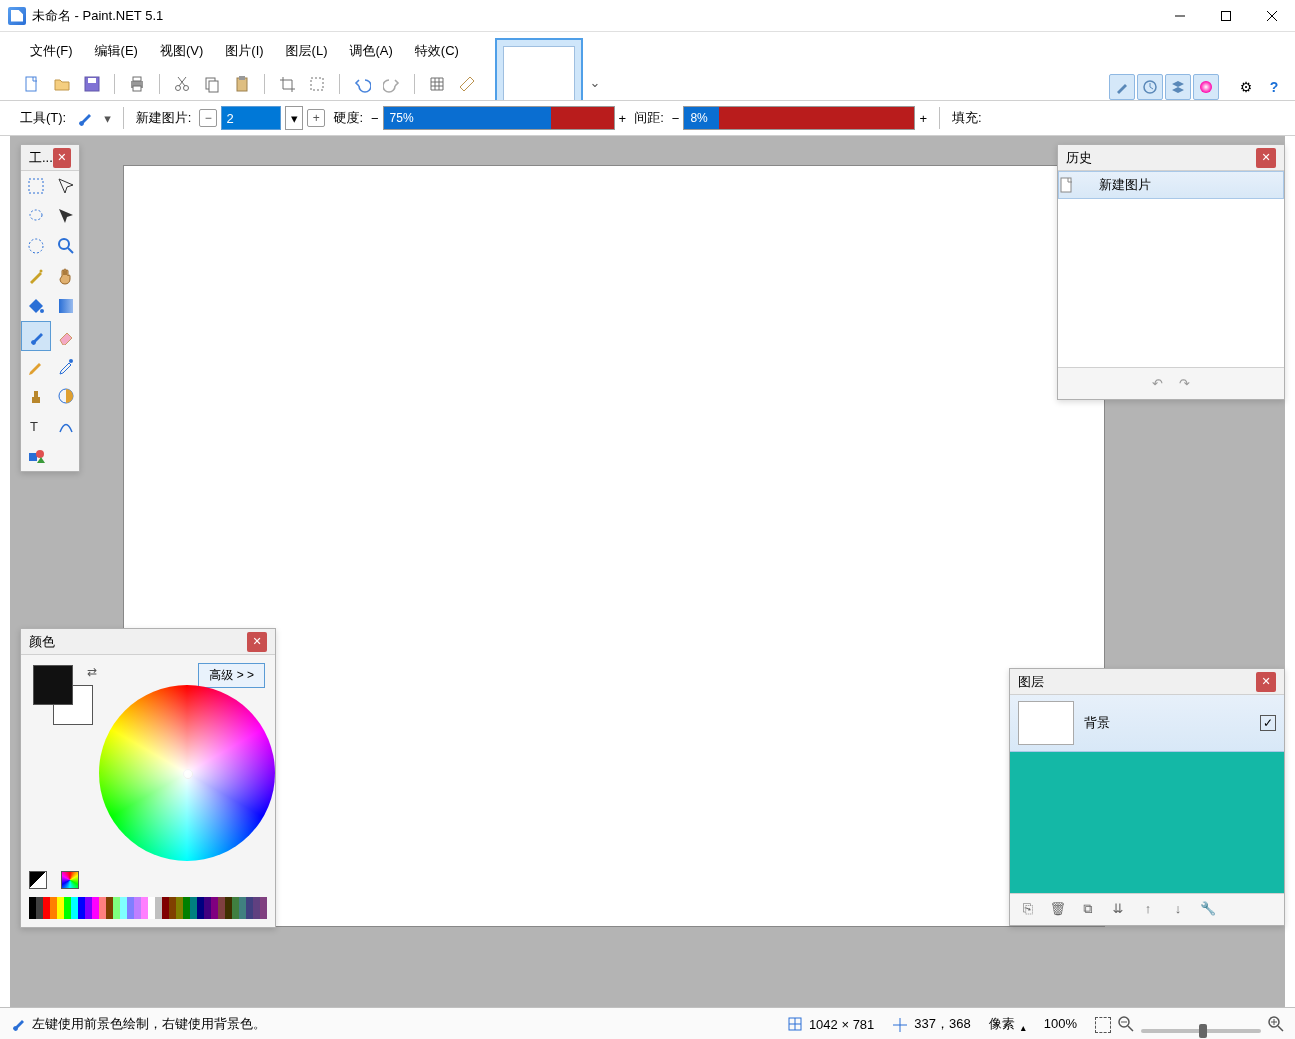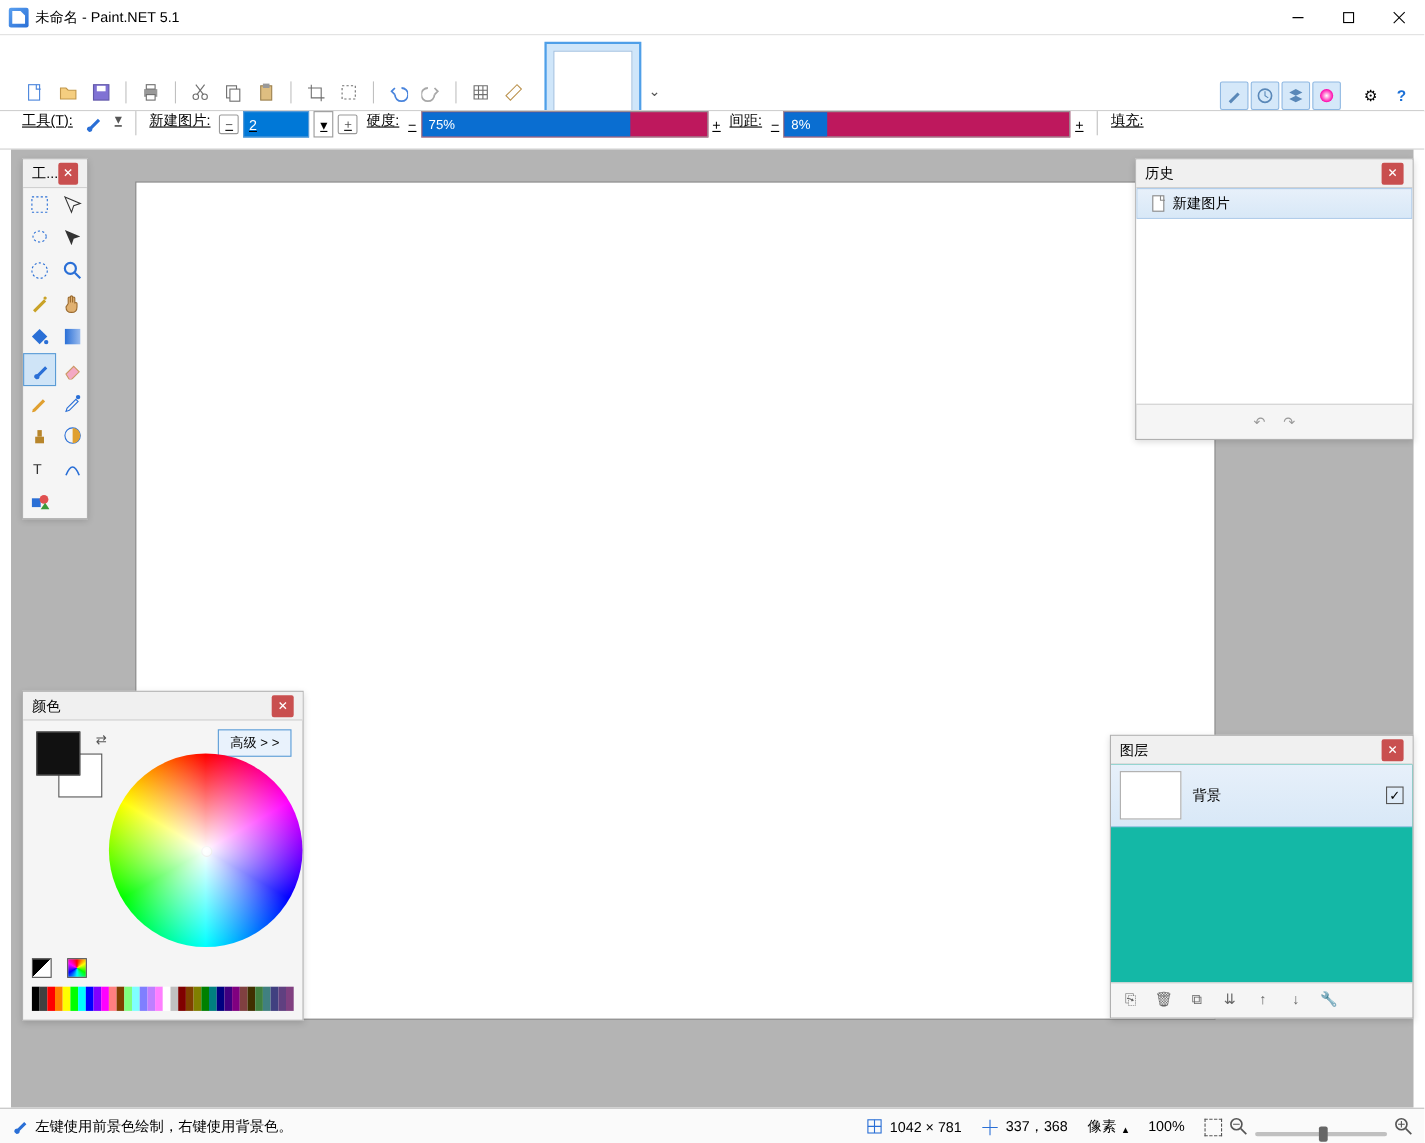--- a/index.html
+++ b/index.html
@@ -24,50 +24,50 @@
 .righttoggles { position:absolute; right:8px; top:42px; display:flex; gap:2px; align-items:center; }
 .toggle-btn { width:26px; height:26px; border:1px solid #8fb8e2; background:#d5e8f9; display:flex;align-items:center;justify-content:center; border-radius:2px; font-size:14px; }
 .toggle-btn.plain { border-color:transparent; background:transparent; }
 
 
 .file-toolbar { position:absolute; left:20px; top:74px; display:flex; gap:6px; align-items:center; }
 .file-toolbar .tbtn { width:24px; height:24px; display:flex; align-items:center; justify-content:center; opacity:.85; }
 .file-toolbar .sep { width:1px; height:20px; background:#c0c0c0; margin:0 4px; }
 
 
-.optbar { position:absolute; left:0; top:100px; right:0; height:36px; border-top:1px solid #d0d0d0; border-bottom:1px solid #d0d0d0; display:flex; align-items:flex-start; padding-left:20px; gap:8px; background:#fff;text-decoration:underline; }
+.optbar { position:absolute; left:0; top:100px; right:0; height:36px; border-top:1px solid #d0d0d0; border-bottom:1px solid #d0d0d0; display:flex; align-items:center; padding-left:20px; gap:8px; background:#fff; }
 .optbar .label { white-space:nowrap; }
 .optbar .icon-sq { width:22px; height:22px; display:flex; align-items:center; justify-content:center; }
 .optbar .sep { width:1px; height:22px; background:#c0c0c0; margin:0 4px; }
 .num-widget { display:flex; align-items:center; gap:4px; }
 .num-widget .pm { width:18px; height:18px; border:1px solid #999; border-radius:2px; display:flex;align-items:center;justify-content:center; font-size:12px; color:#555; background:#fff; }
 .num-input { width:60px; height:24px; border:1px solid #5a9bd5; padding:0 4px; background:#fff; }
 .num-input.sel { background:#0078d7; color:#fff; }
 .slider-box { display:flex; align-items:center; gap:4px; }
-.slider-track { width:261px; height:24px; border:1px solid #999; position:relative; background:#be185d; }
+.slider-track { width:232px; height:24px; border:1px solid #999; position:relative; background:#b91c1c; }
 .slider-track .fill { position:absolute; left:0; top:0; bottom:0; background:#0a6ed1; color:#fff; display:flex; align-items:center; padding-left:6px; font-size:12px; }
 
 
 .workspace { position:absolute; left:10px; right:10px; top:136px; bottom:32px; background:#b4b4b4; }
 .canvas { position:absolute; left:114px; top:30px; width:980px; height:760px; background:#fff; box-shadow:0 0 0 1px #888; }
 
 
 .panel { position:absolute; background:#f5f5f5; border:1px solid #b0b0b0; box-shadow:0 2px 6px rgba(0,0,0,.15); }
 .panel .panel-title { height:26px; display:flex; align-items:center; padding:0 8px; justify-content:space-between; background:#f0f0f0; border-bottom:1px solid #d0d0d0; }
 .panel .close { width:20px; height:20px; background:#c94f4f; color:#fff; display:flex;align-items:center;justify-content:center; font-size:11px; border-radius:2px; }
 .tools-panel { left:20px; top:144px; width:60px; }
 .tools-grid { display:grid; grid-template-columns:1fr 1fr; }
 .tool { width:30px; height:30px; display:flex; align-items:center; justify-content:center; }
 .tool.active { background:#cfe4f7; border:1px solid #5a9bd5; }
 .tool svg { width:18px; height:18px; }
 
 
-.history-panel { right:10px; top:144px; width:253px; height:256px; }
+.history-panel { right:10px; top:144px; width:228px; height:256px; }
 .history-list { height:196px; background:#fff; overflow:auto; }
-.history-item { display:flex; align-items:center; gap:4px; padding:4px 12px; background:linear-gradient(#e7f0fa,#d8e8f7); border:1px solid #a9c8e8; }
+.history-item { display:flex; align-items:center; gap:24px; padding:4px 0; background:linear-gradient(#e7f0fa,#d8e8f7); border:1px solid #a9c8e8; }
 .history-footer { height:32px; display:flex; align-items:center; justify-content:center; gap:16px; border-top:1px solid #d0d0d0; color:#999; font-size:18px; }
 
 
 .layers-panel { right:10px; top:668px; width:276px; height:258px; }
 .layers-list { height:198px; background:#14b8a6; overflow:auto; }
 .layer-row { display:flex; align-items:center; gap:10px; padding:6px 8px; background:linear-gradient(#e7f0fa,#d8e8f7); border-bottom:1px solid #a9c8e8; }
 .layer-thumb { width:56px; height:44px; background:#fff; border:1px solid #aaa; }
 .layer-row .chk { margin-left:auto; width:16px; height:16px; border:1px solid #555; display:flex;align-items:center;justify-content:center; font-size:12px; }
 .layers-footer { height:30px; display:flex; align-items:center; gap:6px; padding:0 6px; border-top:1px solid #d0d0d0; }
 .layers-footer .lbtn { width:24px; height:24px; display:flex;align-items:center;justify-content:center; color:#666; }
@@ -116,20 +116,29 @@
     </div>
   <div class="winbtn">
       <svg width="12" height="12">
         <line x1="1" y1="1" x2="11" y2="11" stroke="#000"></line>
         <line x1="11" y1="1" x2="1" y2="11" stroke="#000"></line>
       </svg>
     </div>
 </div>
 
 <div class="menubar-row">
+  <div class="menubar">
+    <div class="menu">文件(F)</div>
+    <div class="menu">编辑(E)</div>
+    <div class="menu">视图(V)</div>
+    <div class="menu">图片(I)</div>
+    <div class="menu">图层(L)</div>
+    <div class="menu">调色(A)</div>
+    <div class="menu">特效(C)</div>
+  </div>
 
   <div class="file-toolbar" style="top:40px;">
     <div class="tbtn">
         <svg width="18" height="18">
           <rect x="3" y="2" width="10" height="14" fill="none" stroke="#2a6fd6"></rect>
           <path d="M10 2v4h4" fill="none" stroke="#2a6fd6"></path>
         </svg>
       </div>
     <div class="tbtn">
         <svg width="18" height="18">

